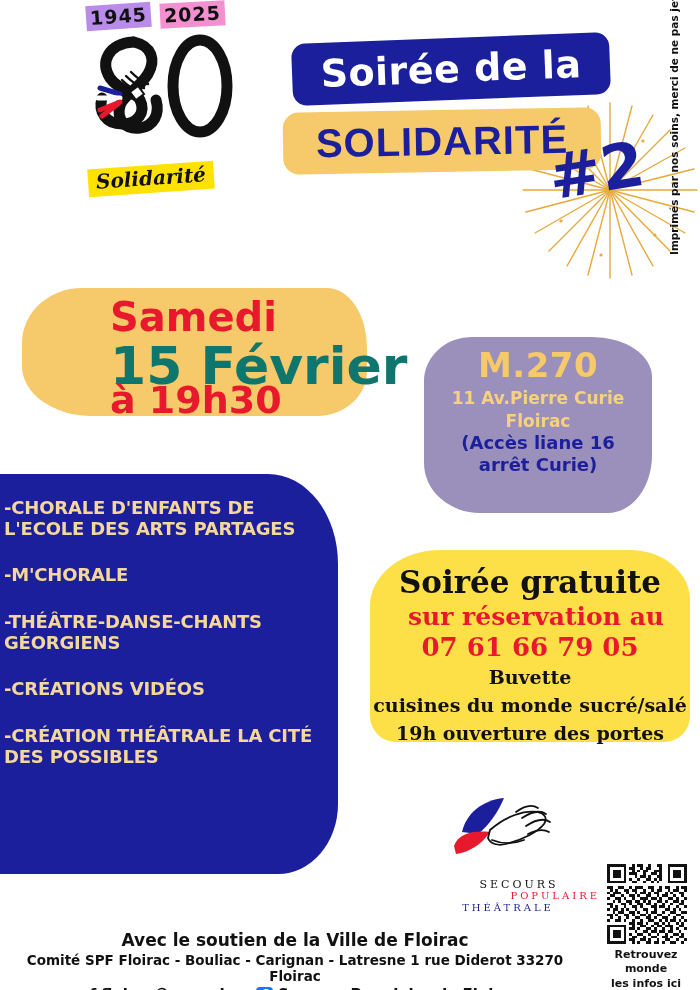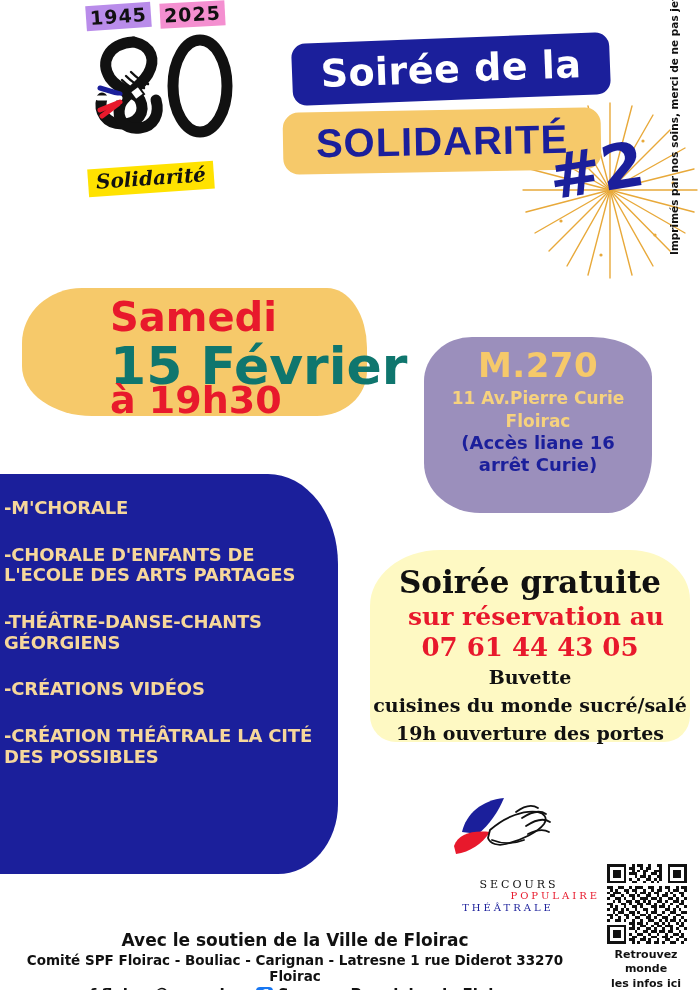--- a/index.html
+++ b/index.html
@@ -70,21 +70,21 @@
   
   .program{position:absolute;left:-14px;top:474px;width:352px;height:400px;
      background:#1B1F9B;
      border-radius:0 70px 60px 0 / 0 90px 70px 0;}
   .program ul{list-style:none;margin:0;padding:24px 14px 0 18px;}
   .program li{font-family:"DejaVu Sans", sans-serif;font-weight:700;font-size:18px;
      color:#F6D79B;line-height:1.15;margin-bottom:26px;letter-spacing:-0.2px;}
 
   
   .free{position:absolute;left:370px;top:550px;width:320px;height:192px;
-     background:#fef9c3;
+     background:#fde047;
      border-radius:70px 60px 26px 26px / 56px 50px 26px 26px;
      text-align:center;}
   .free .f1{padding-top:14px;font-family:"DejaVu Serif", serif;font-weight:700;
      font-size:31px;color:#111;}
   .free .f2{margin-top:2px;font-family:"DejaVu Serif", serif;font-weight:700;
      font-size:25px;color:#E8192C;padding-left:12px;}
   .free .f3{margin-top:1px;font-family:"DejaVu Serif", serif;font-weight:700;
      font-size:26px;color:#E8192C;}
   .free .f4{margin-top:4px;font-family:"DejaVu Serif", serif;font-weight:700;
      font-size:19px;color:#111;line-height:1.25;}
@@ -206,32 +206,32 @@
   <div class="venue">
     <div class="v1">M.270</div>
     <div class="v2">11 Av.Pierre Curie</div>
     <div class="v2">Floirac</div>
     <div class="v3">(Accès liane 16</div>
     <div class="v3">arrêt Curie)</div>
   </div>
 
   <div class="program">
     <ul>
+      <li>-CHORALE D'ENFANTS DE L'ECOLE DES ARTS PARTAGES</li>
       <li>-M'CHORALE</li>
-      <li>-CHORALE D'ENFANTS DE L'ECOLE DES ARTS PARTAGES</li>
       <li>-THÉÂTRE-DANSE-CHANTS GÉORGIENS</li>
       <li>-CRÉATIONS VIDÉOS</li>
       <li>-CRÉATION THÉÂTRALE LA CITÉ DES POSSIBLES</li>
     </ul>
   </div>
 
   <div class="free">
     <div class="f1">Soirée gratuite</div>
     <div class="f2">sur réservation au</div>
-    <div class="f3">07 61 44 43 05</div>
+    <div class="f3">07 61 66 79 05</div>
     <div class="f4">Buvette</div>
     <div class="f4">cuisines du monde sucré/salé</div>
     <div class="f4">19h ouverture des portes</div>
   </div>
 
   <div class="vnotice">Imprimés par nos soins, merci de ne pas jeter sur la voie publique.</div>
 
   <div class="spf">
     <svg width="160" height="96" viewBox="0 0 160 96">
       <path d="M30 46 C34 28 50 14 72 12 C66 26 58 38 46 48 Z" fill="#1B1F9B"></path>

